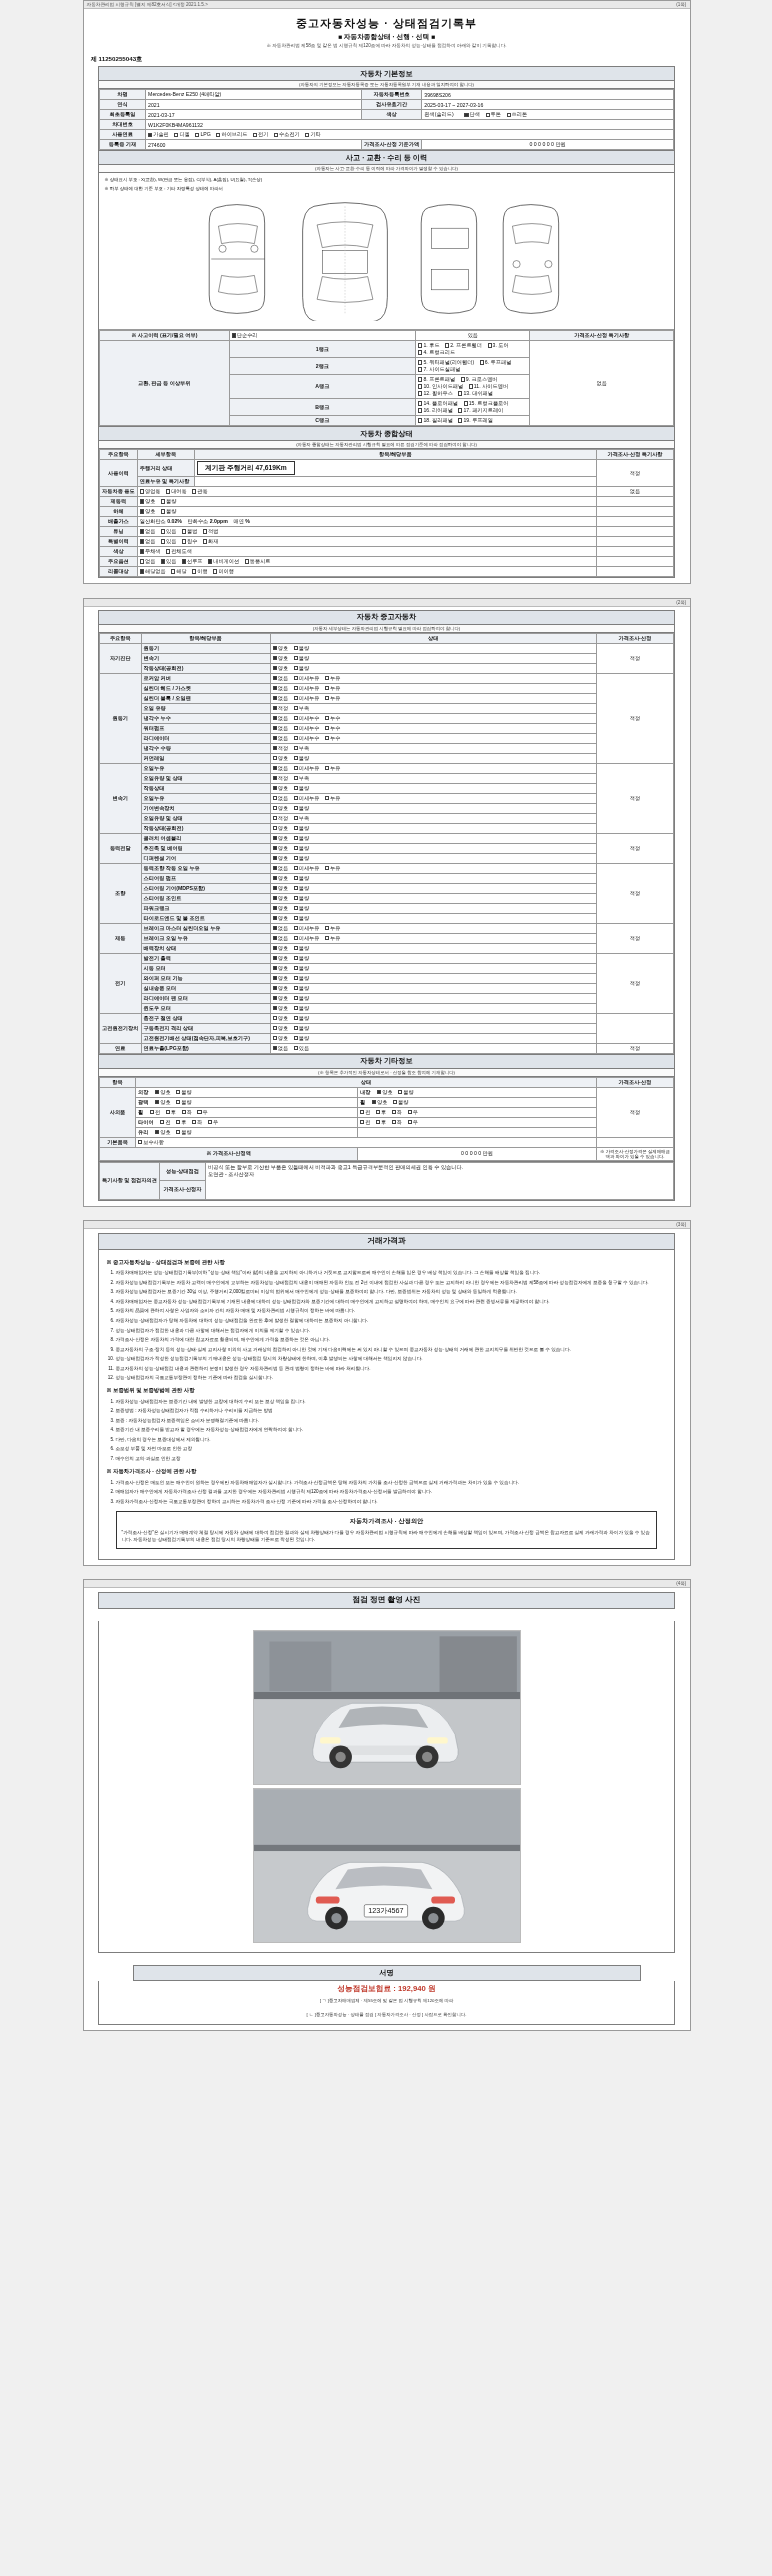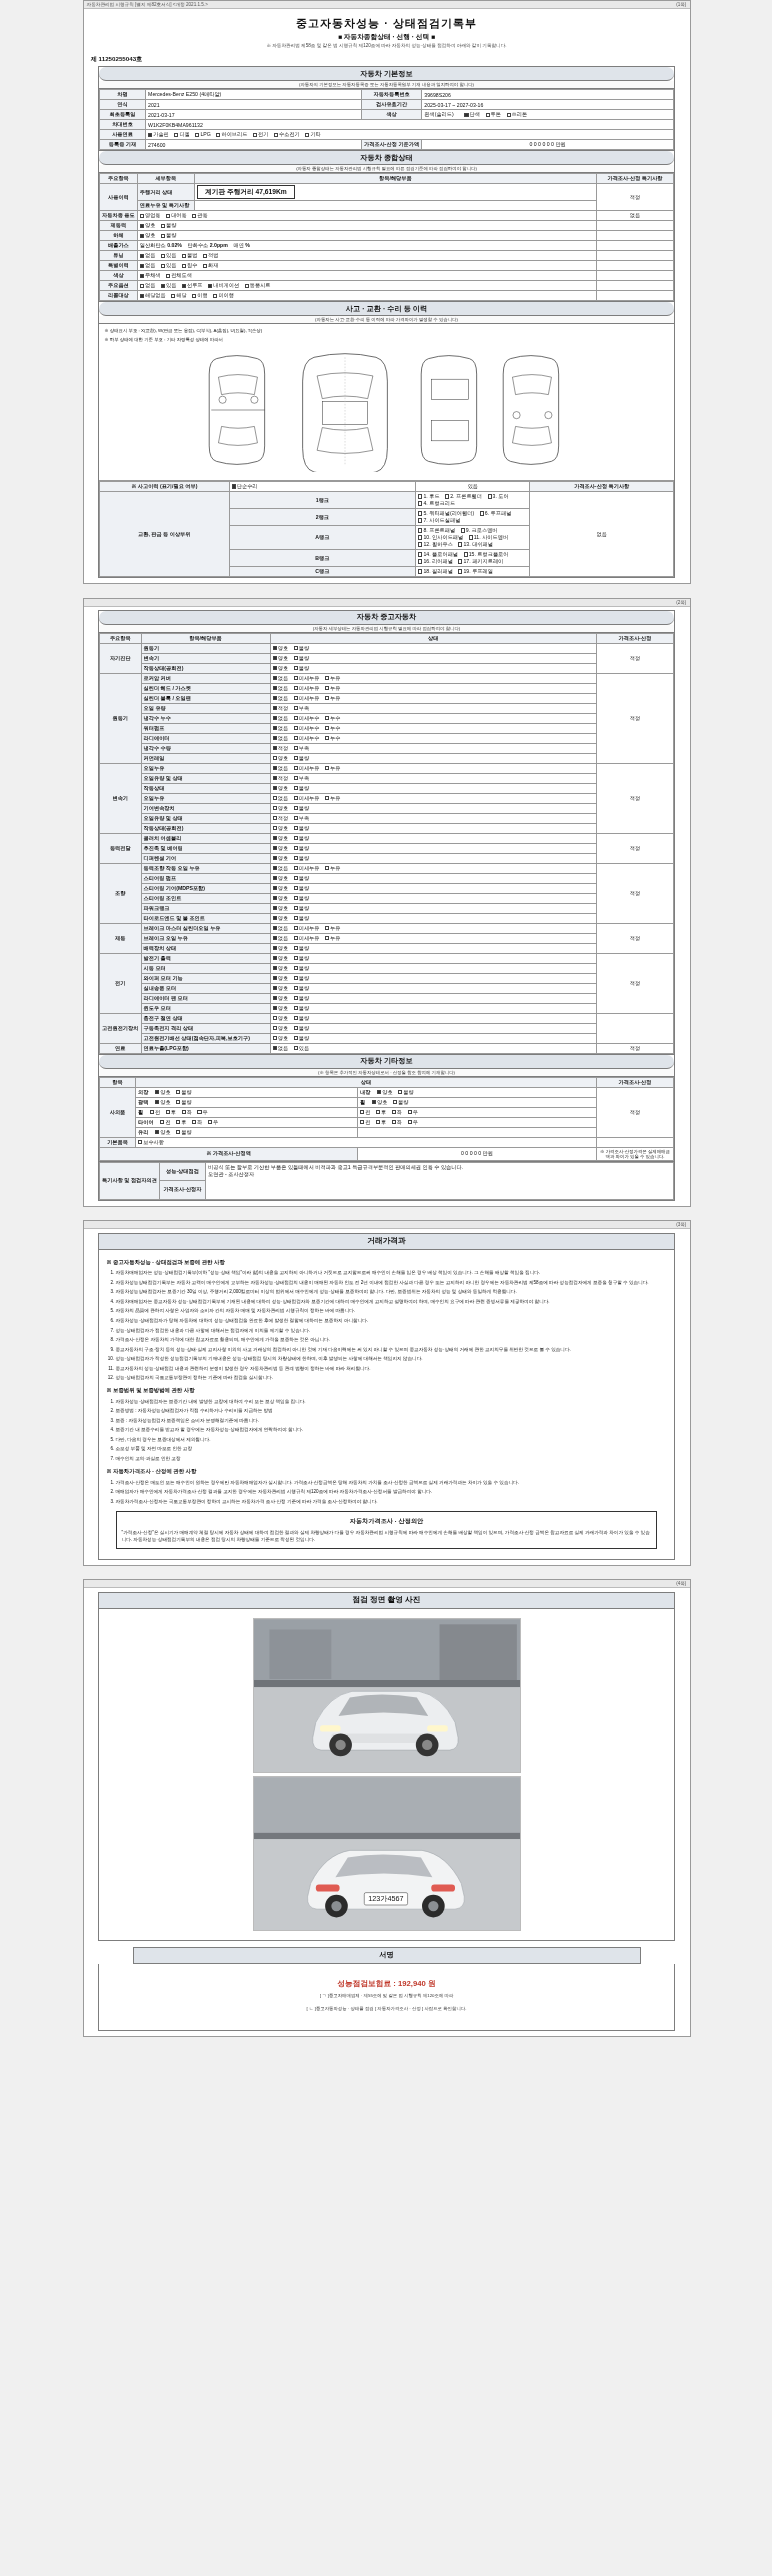--- a/index.html
+++ b/index.html
@@ -59,21 +59,20 @@
     border-bottom:none;
   }
   .sec:last-child { border-bottom:0.5px solid #7d7d7d; }
   .sec-head {
     background:#dfe4ea;
     text-align:center;
     font-weight:bold;
     font-size:7.2px;
     padding:1.5px 0;
     border-bottom:0.5px solid #7d7d7d;
-    border-radius:7px;
   }
   .sec-note {
     font-size:4.4px;
     color:#333;
     text-align:center;
     padding:1px 0;
     border-bottom:0.5px solid #7d7d7d;
     background:#fafafa;
   }
   table.grid {
@@ -156,35 +155,35 @@
   }
   .guarantee-box .gt {
     text-align:center; font-weight:bold; font-size:6.2px; padding-bottom:2.1px;
   }
   .photo-title {
     text-align:center; font-weight:bold; font-size:7.7px;
     background:#dfe4ea; border:0.5px solid #7d7d7d; padding:2.1px 0;
     width:577px; margin:0 auto;
   }
   .photo-area {
-    width:577px; margin:0 auto; border:0.5px solid #7d7d7d; border-top:none;
+    width:577px; margin:12px auto; border:0.5px solid #7d7d7d; border-top:none;
     padding:6.2px; text-align:center; background:#fff;
   }
   .photo {
     width:268px; height:155px; margin:3.1px auto; position:relative; overflow:hidden;
     border:0.5px solid #bbb; background:#cfd3d6;
   }
   .sign-title {
     text-align:center; font-weight:bold; font-size:7.2px;
     background:#dfe4ea; border:0.5px solid #7d7d7d; padding:2.1px 0;
     width:508px; margin:6.2px auto 0 auto;
   }
   .sign-body {
     width:577px; margin:0 auto; border:0.5px solid #7d7d7d; border-top:none;
-    padding:15px; text-align:center;
+    padding:3px; text-align:center;
   }
   .price-line { color:#c0392b; font-weight:bold; font-size:7.7px; }
   .foot-note { font-size:4.4px; text-align:center; color:#333; line-height:1.6; padding:3.1px 0; }
   .small { font-size:4.4px; }
   .acc-hist td { height:8.2px; }
   .hdr-row td { background:#eef1f5; font-weight:bold; text-align:center; }
 </style>
 </head>
 <body>
 
@@ -241,130 +240,20 @@
           <span class="chk"><i class="cb"></i><span>전기</span></span>
           <span class="chk"><i class="cb"></i><span>수소전기</span></span>
           <span class="chk"><i class="cb"></i><span>기타</span></span>
         </td>
       </tr>
       <tr>
         <td class="lbl">등록증 기재</td>
         <td>274600</td>
         <td class="lbl">가격조사·산정 기준가액</td>
         <td class="ctr">0 0 0 0 0 0 만원</td>
-      </tr>
-    </tbody>
-      </table>
-  </div>
-
-  <div class="sec">
-    <div class="sec-head">자동차 종합상태</div>
-    <div class="sec-note">(자동차 종합상태는 자동차관리법 시행규칙 별표에 따른 점검기준에 따라 점검하여야 합니다)</div>
-    <table class="grid">
-      <tbody>
-          <tr class="hdr-row">
-        <td style="width:31px">주요항목</td>
-        <td style="width:57px">세부항목</td>
-        <td>항목/해당부품</td>
-        <td style="width:77px">가격조사·산정 특기사항</td>
-      </tr>
-      <tr>
-        <td class="lbl" rowspan="2">사용이력</td>
-        <td class="lbl-l">주행거리 상태</td>
-        <td>
-          <span class="mileage-box">계기판 주행거리 47,619Km</span>
-        </td>
-        <td class="ctr" rowspan="2">적정</td>
-      </tr>
-      <tr>
-        <td class="lbl-l">연료누유 및 특기사항</td>
-        <td></td>
-      </tr>
-      <tr>
-        <td class="lbl">자동차종 용도</td>
-        <td colspan="2">
-          <span class="chk"><i class="cb"></i><span>영업용</span></span>
-          <span class="chk"><i class="cb"></i><span>대여용</span></span>
-          <span class="chk"><i class="cb"></i><span>관용</span></span>
-        </td>
-        <td class="ctr">없음</td>
-      </tr>
-      <tr>
-        <td class="lbl">제동력</td>
-        <td colspan="2">
-          <span class="chk"><i class="cb on"></i><span>양호</span></span>
-          <span class="chk"><i class="cb"></i><span>불량</span></span>
-        </td>
-        <td></td>
-      </tr>
-      <tr>
-        <td class="lbl">하체</td>
-        <td colspan="2">
-          <span class="chk"><i class="cb on"></i><span>양호</span></span>
-          <span class="chk"><i class="cb"></i><span>불량</span></span>
-        </td>
-        <td></td>
-      </tr>
-      <tr>
-        <td class="lbl">배출가스</td>
-        <td colspan="2">
-          <span class="chk"><span>일산화탄소</span>&nbsp;<b>0.02%</b></span>
-          <span class="chk"><span>탄화수소</span>&nbsp;<b>2.0ppm</b></span>
-          <span class="chk"><span>매연</span>&nbsp;<b>%</b></span>
-        </td>
-        <td></td>
-      </tr>
-      <tr>
-        <td class="lbl">튜닝</td>
-        <td colspan="2">
-          <span class="chk"><i class="cb on"></i><span>없음</span></span>
-          <span class="chk"><i class="cb"></i><span>있음</span></span>
-          <span class="chk"><i class="cb"></i><span>불법</span></span>
-          <span class="chk"><i class="cb"></i><span>적법</span></span>
-        </td>
-        <td></td>
-      </tr>
-      <tr>
-        <td class="lbl">특별이력</td>
-        <td colspan="2">
-          <span class="chk"><i class="cb on"></i><span>없음</span></span>
-          <span class="chk"><i class="cb"></i><span>있음</span></span>
-          <span class="chk"><i class="cb"></i><span>침수</span></span>
-          <span class="chk"><i class="cb"></i><span>화재</span></span>
-        </td>
-        <td></td>
-      </tr>
-      <tr>
-        <td class="lbl">색상</td>
-        <td colspan="2">
-          <span class="chk"><i class="cb on"></i><span>무채색</span></span>
-          <span class="chk"><i class="cb"></i><span>전체도색</span></span>
-        </td>
-        <td></td>
-      </tr>
-      <tr>
-        <td class="lbl">주요옵션</td>
-        <td colspan="2">
-          <span class="chk"><i class="cb"></i><span>없음</span></span>
-          <span class="chk"><i class="cb on"></i><span>있음</span></span>
-          <span class="chk"><i class="cb on"></i><span>선루프</span></span>
-          <span class="chk"><i class="cb on"></i><span>내비게이션</span></span>
-          <span class="chk"><i class="cb"></i><span>통풍시트</span></span>
-        </td>
-        <td></td>
-      </tr>
-      <tr>
-        <td class="lbl">리콜대상</td>
-        <td colspan="2">
-          <span class="chk"><i class="cb on"></i><span>해당없음</span></span>
-          <span class="chk"><i class="cb"></i><span>해당</span></span>
-          <span class="chk"><i class="cb"></i><span>이행</span></span>
-          <span class="chk"><i class="cb"></i><span>미이행</span></span>
-        </td>
-        <td></td>
       </tr>
     </tbody>
       </table>
   </div>
 
   <div class="sec">
     <div class="sec-head">사고 · 교환 · 수리 등 이력</div>
     <div class="sec-note">(자동차는 사고·교환·수리 등 이력에 따라 가격차이가 발생할 수 있습니다)</div>
     <div class="diagram-wrap">
       <div class="diagram-note">※ 상태표시 부호 : X(교환), W(판금 또는 용접), C(부식), A(흠집), U(요철), T(손상)</div>
@@ -451,20 +340,130 @@
       <tr>
         <td class="lbl">C랭크</td>
         <td>
           <span class="chk"><i class="cb"></i><span>18. 필러패널</span></span>
           <span class="chk"><i class="cb"></i><span>19. 루프레일</span></span>
         </td>
       </tr>
     </tbody>
       </table>
   </div>
+
+  <div class="sec">
+    <div class="sec-head">자동차 종합상태</div>
+    <div class="sec-note">(자동차 종합상태는 자동차관리법 시행규칙 별표에 따른 점검기준에 따라 점검하여야 합니다)</div>
+    <table class="grid">
+      <tbody>
+          <tr class="hdr-row">
+        <td style="width:31px">주요항목</td>
+        <td style="width:57px">세부항목</td>
+        <td>항목/해당부품</td>
+        <td style="width:77px">가격조사·산정 특기사항</td>
+      </tr>
+      <tr>
+        <td class="lbl" rowspan="2">사용이력</td>
+        <td class="lbl-l">주행거리 상태</td>
+        <td>
+          <span class="mileage-box">계기판 주행거리 47,619Km</span>
+        </td>
+        <td class="ctr" rowspan="2">적정</td>
+      </tr>
+      <tr>
+        <td class="lbl-l">연료누유 및 특기사항</td>
+        <td></td>
+      </tr>
+      <tr>
+        <td class="lbl">자동차종 용도</td>
+        <td colspan="2">
+          <span class="chk"><i class="cb"></i><span>영업용</span></span>
+          <span class="chk"><i class="cb"></i><span>대여용</span></span>
+          <span class="chk"><i class="cb"></i><span>관용</span></span>
+        </td>
+        <td class="ctr">없음</td>
+      </tr>
+      <tr>
+        <td class="lbl">제동력</td>
+        <td colspan="2">
+          <span class="chk"><i class="cb on"></i><span>양호</span></span>
+          <span class="chk"><i class="cb"></i><span>불량</span></span>
+        </td>
+        <td></td>
+      </tr>
+      <tr>
+        <td class="lbl">하체</td>
+        <td colspan="2">
+          <span class="chk"><i class="cb on"></i><span>양호</span></span>
+          <span class="chk"><i class="cb"></i><span>불량</span></span>
+        </td>
+        <td></td>
+      </tr>
+      <tr>
+        <td class="lbl">배출가스</td>
+        <td colspan="2">
+          <span class="chk"><span>일산화탄소</span>&nbsp;<b>0.02%</b></span>
+          <span class="chk"><span>탄화수소</span>&nbsp;<b>2.0ppm</b></span>
+          <span class="chk"><span>매연</span>&nbsp;<b>%</b></span>
+        </td>
+        <td></td>
+      </tr>
+      <tr>
+        <td class="lbl">튜닝</td>
+        <td colspan="2">
+          <span class="chk"><i class="cb on"></i><span>없음</span></span>
+          <span class="chk"><i class="cb"></i><span>있음</span></span>
+          <span class="chk"><i class="cb"></i><span>불법</span></span>
+          <span class="chk"><i class="cb"></i><span>적법</span></span>
+        </td>
+        <td></td>
+      </tr>
+      <tr>
+        <td class="lbl">특별이력</td>
+        <td colspan="2">
+          <span class="chk"><i class="cb on"></i><span>없음</span></span>
+          <span class="chk"><i class="cb"></i><span>있음</span></span>
+          <span class="chk"><i class="cb"></i><span>침수</span></span>
+          <span class="chk"><i class="cb"></i><span>화재</span></span>
+        </td>
+        <td></td>
+      </tr>
+      <tr>
+        <td class="lbl">색상</td>
+        <td colspan="2">
+          <span class="chk"><i class="cb on"></i><span>무채색</span></span>
+          <span class="chk"><i class="cb"></i><span>전체도색</span></span>
+        </td>
+        <td></td>
+      </tr>
+      <tr>
+        <td class="lbl">주요옵션</td>
+        <td colspan="2">
+          <span class="chk"><i class="cb"></i><span>없음</span></span>
+          <span class="chk"><i class="cb on"></i><span>있음</span></span>
+          <span class="chk"><i class="cb on"></i><span>선루프</span></span>
+          <span class="chk"><i class="cb on"></i><span>내비게이션</span></span>
+          <span class="chk"><i class="cb"></i><span>통풍시트</span></span>
+        </td>
+        <td></td>
+      </tr>
+      <tr>
+        <td class="lbl">리콜대상</td>
+        <td colspan="2">
+          <span class="chk"><i class="cb on"></i><span>해당없음</span></span>
+          <span class="chk"><i class="cb"></i><span>해당</span></span>
+          <span class="chk"><i class="cb"></i><span>이행</span></span>
+          <span class="chk"><i class="cb"></i><span>미이행</span></span>
+        </td>
+        <td></td>
+      </tr>
+    </tbody>
+      </table>
+  </div>
 </div>
 
 <div class="page">
   <div class="page-top-strip">
     <span></span>
     <span>(2쪽)</span>
   </div>
 
   <div class="sec" style="margin-top:3.1px">
     <div class="sec-head">자동차 중고자동차</div>

